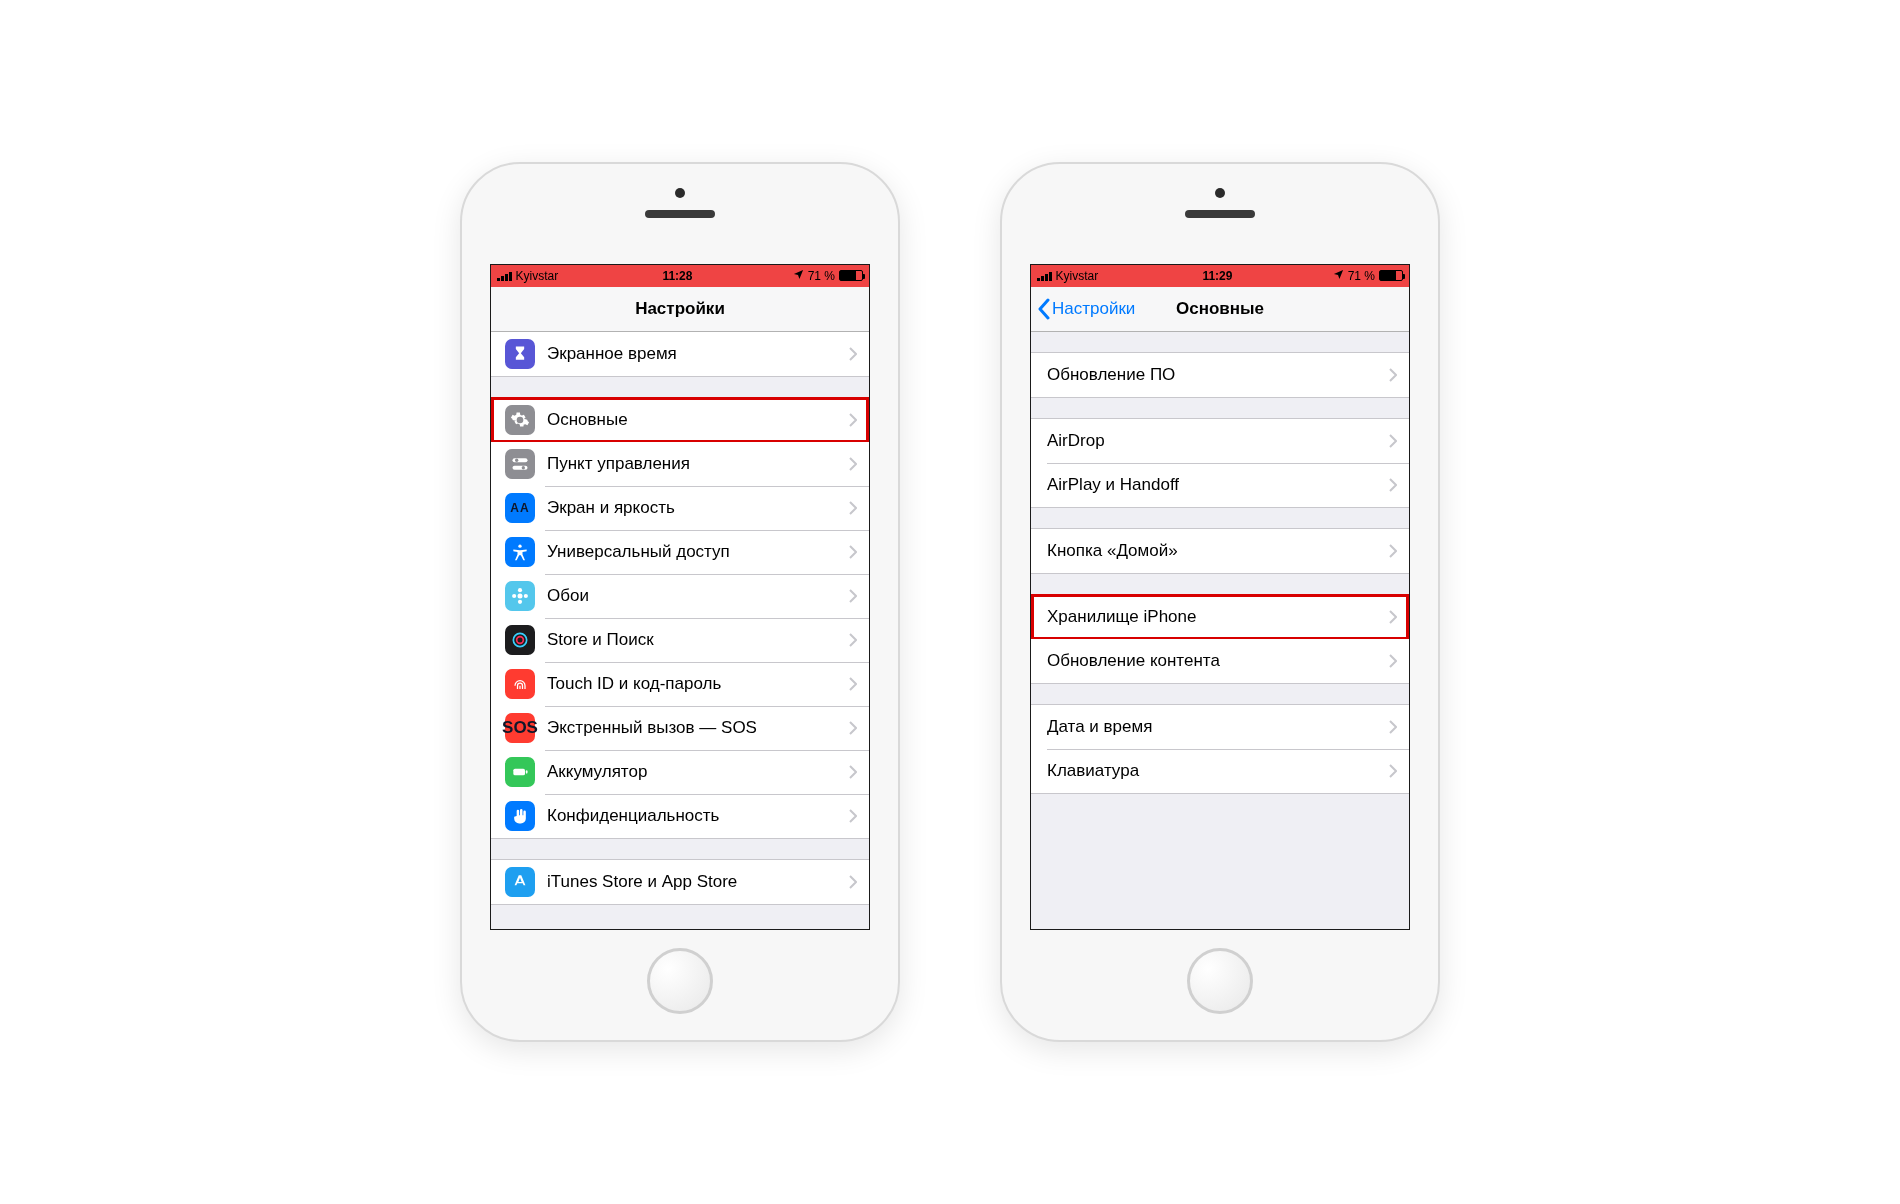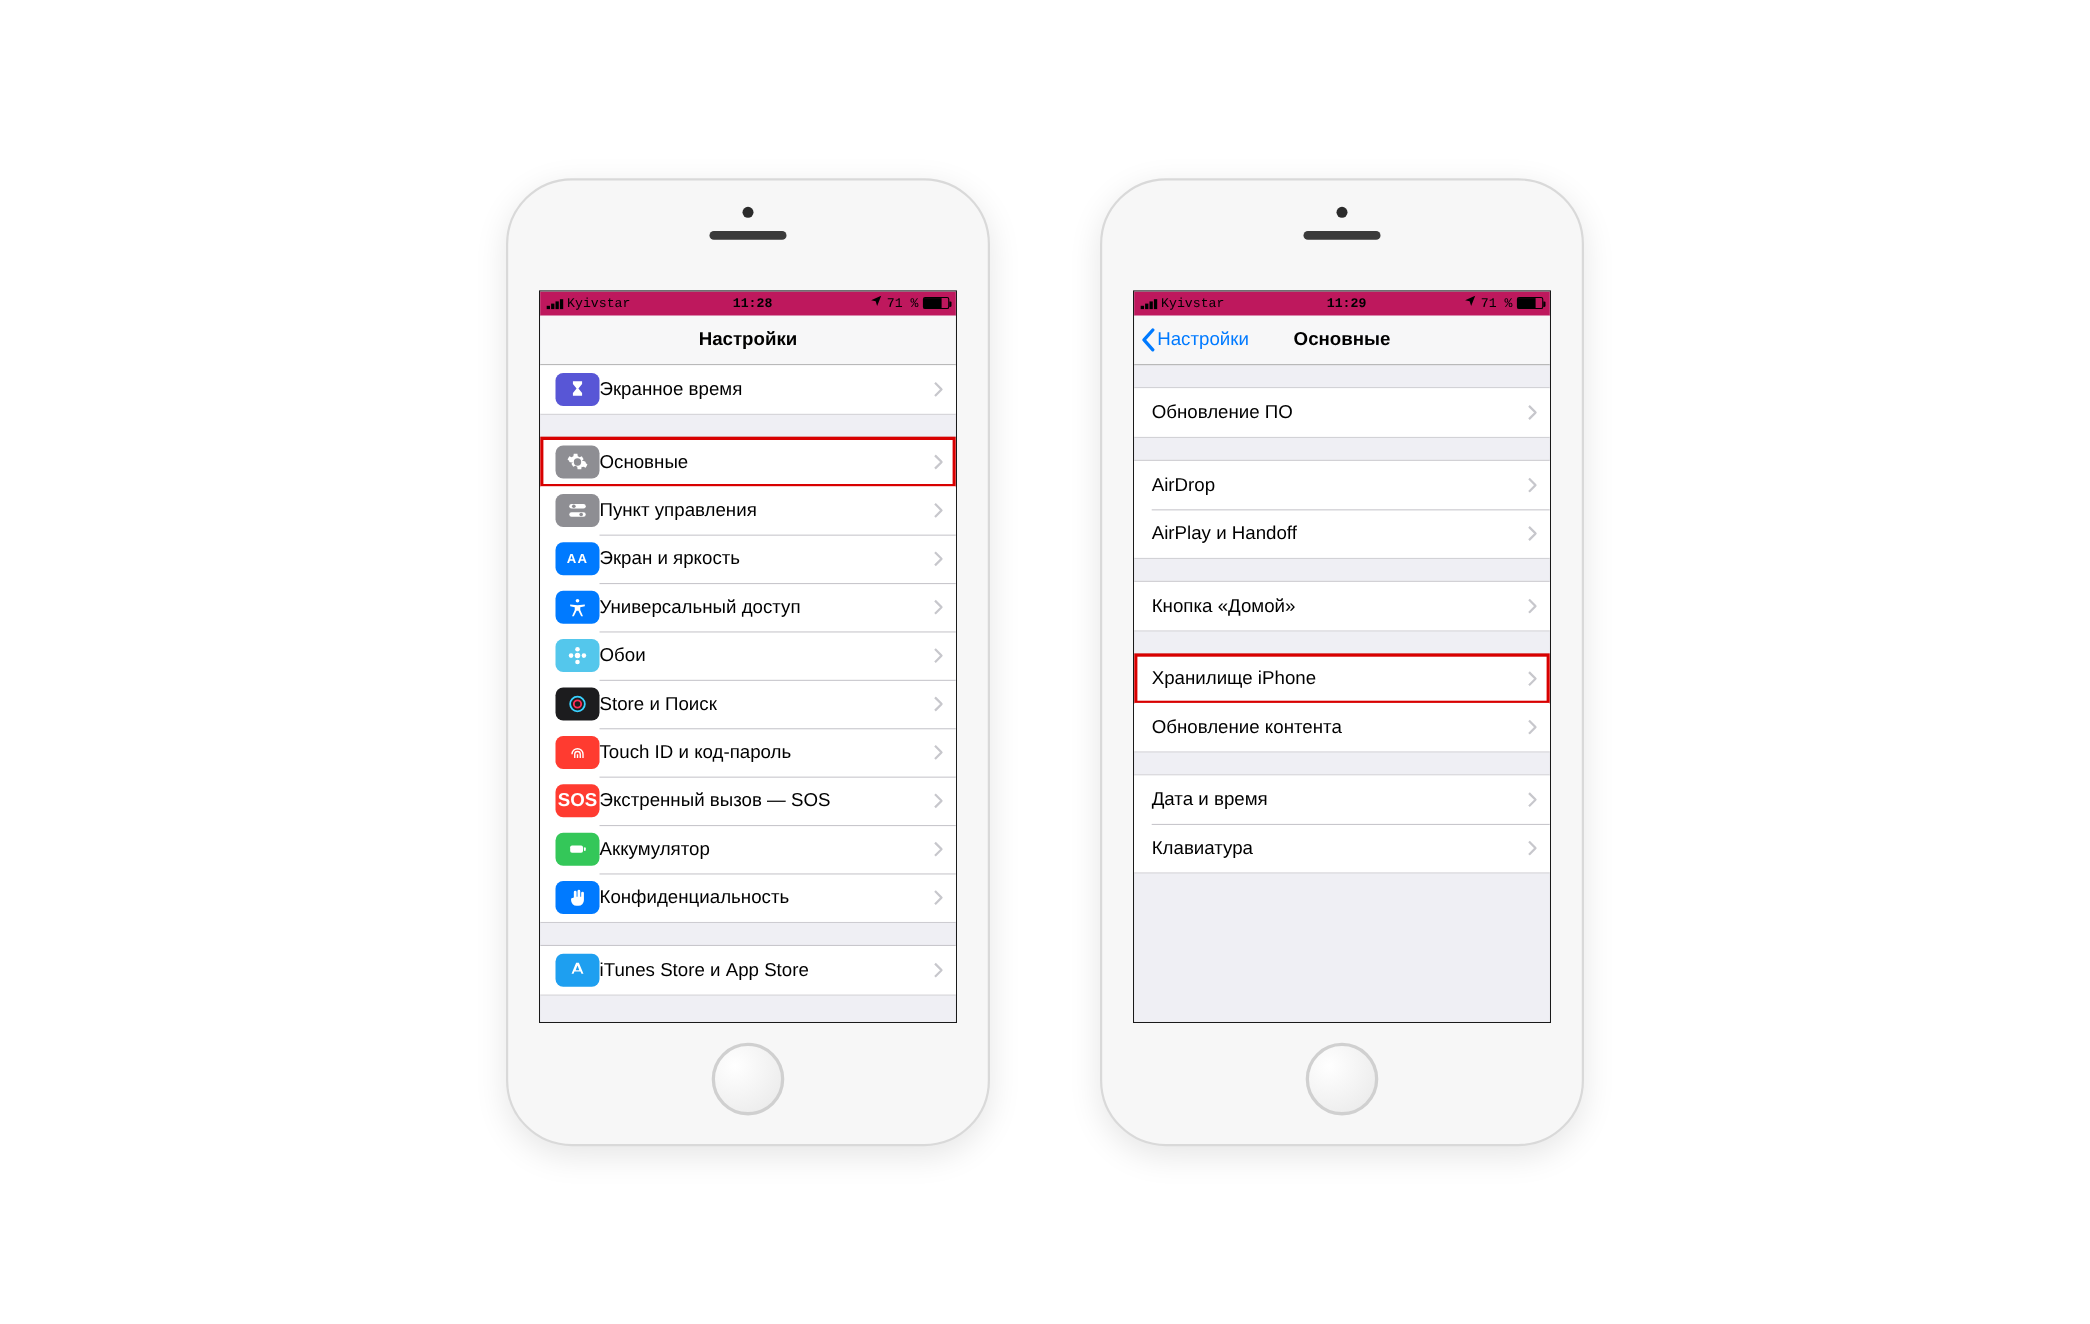--- a/index.html
+++ b/index.html
@@ -43,25 +43,24 @@
     background: #efeff4;
     border: 1.5px solid #1a1a1a;
     overflow: hidden;
     display: flex; flex-direction: column;
     font-size: 17px;
     color: #000;
   }
 
   
   .statusbar {
-    height: 22px; background: #be185d;
+    height: 22px; background: #ef4444;
     display: flex; align-items: center; justify-content: flex-end;
     padding: 0 6px; font-size: 12px; font-weight: 500;
     border-bottom: 0.5px solid rgba(0,0,0,0);
-    font-family: Liberation Mono, monospace;
   }
   .status-left, .status-right { display: flex; align-items: center; gap: 4px; }
   .status-time { flex: 1; text-align: center; font-weight: 600; }
   .sig { display: inline-flex; gap: 1.5px; align-items: flex-end; height: 10px; }
   .sig i { width: 2.5px; background:#000; display:block; }
   .sig i:nth-child(1){height:3px}.sig i:nth-child(2){height:5px}.sig i:nth-child(3){height:7px}.sig i:nth-child(4){height:9px}
   .wifi { font-size: 11px; }
   .loc { font-size: 11px; }
   .batt { position: relative; width: 24px; height: 11px; border:1px solid #000; border-radius:2px; }
   .batt::after { content:""; position:absolute; right:-3px; top:3px; width:2px; height:5px; background:#000; border-radius:0 1px 1px 0;}
@@ -91,38 +90,38 @@
     padding: 0 12px 0 14px;
     position:relative;
     cursor:pointer;
     background:#fff;
   }
   .row + .row::before {
     content:""; position:absolute; left:54px; right:0; top:0; height:0.5px; background:#c8c7cc;
   }
   .row.noicon + .row.noicon::before { left:16px; }
   .row.noicon:first-child::before { display:none; }
-  .row .label { flex:1; padding-left:0; font-size:17px; }
+  .row .label { flex:1; padding-left:12px; font-size:17px; }
   .row.noicon .label { padding-left:2px; }
   .chev { color:#c7c7cc; }
   .chev svg { width:8px; height:14px; display:block; }
 
   
   .hl { position:relative; }
   .hl::after {
     content:""; position:absolute; left:0; right:0; top:-1px; bottom:-1px;
     border:3px solid #d80000; pointer-events:none;
   }
   .row.hl + .row::before { display:none; }
 
   
   .icon {
-    width:40px; height:30px; border-radius:7px; flex-shrink:0;
+    width:30px; height:30px; border-radius:7px; flex-shrink:0;
     display:flex; align-items:center; justify-content:center;
-    color:#ffffff; font-size:16px; font-weight:600;
+    color:#0f172a; font-size:16px; font-weight:600;
   }
   .icon svg { width:20px; height:20px; }
   .ic-screentime { background:#5856d6; }
   .ic-general    { background:#8e8e93; }
   .ic-control    { background:#8e8e93; }
   .ic-display    { background:#007aff; font-size:12px; font-weight:700; letter-spacing:1px; }
   .ic-access     { background:#007aff; }
   .ic-wallpaper  { background:#54c7ec; }
   .ic-siri       { background:#1c1c1e; }
   .ic-touchid    { background:#ff3b30; }

